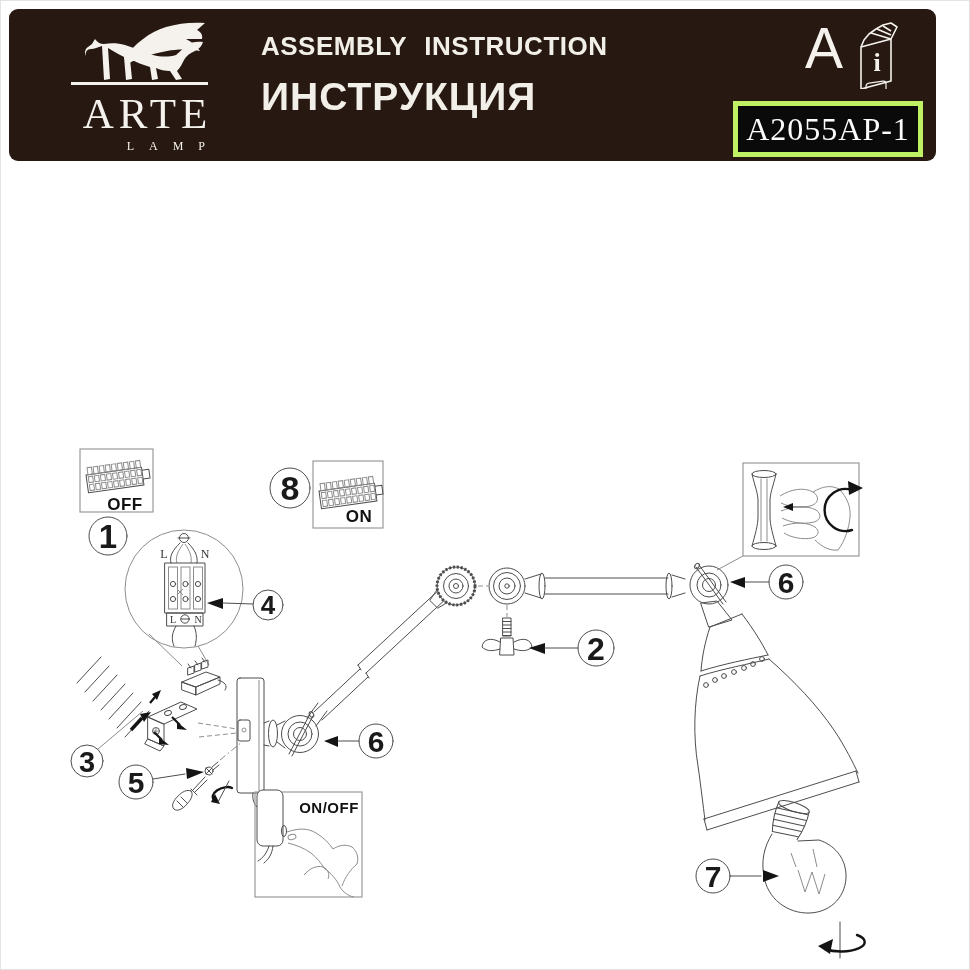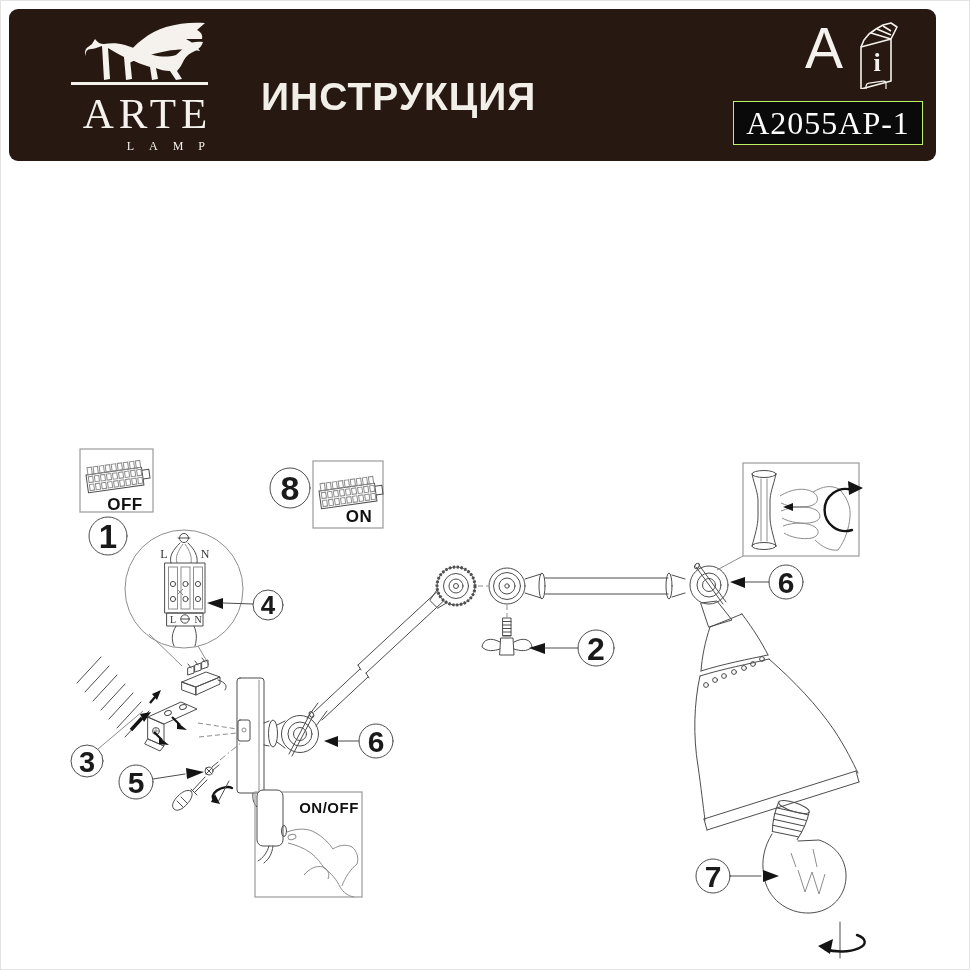--- a/index.html
+++ b/index.html
@@ -12,22 +12,22 @@
   .logo svg{position:absolute;left:0;top:0;}
   .brand{position:absolute;left:8px;top:80px;width:153px;text-align:center;
          font-family:"Liberation Serif",serif;font-size:43px;letter-spacing:5px;color:#f5f2ed;}
   .brand-sub{position:absolute;left:4px;top:130px;width:153px;text-align:right;
          font-family:"Liberation Serif",serif;font-size:12px;letter-spacing:15px;text-indent:15px;color:#f5f2ed;}
   .title-en{position:absolute;left:252px;top:22px;color:#f2efe9;font-size:26px;font-weight:bold;
          letter-spacing:.5px;word-spacing:10px;}
   .title-ru{position:absolute;left:252px;top:66px;color:#f2efe9;font-size:39px;font-weight:bold;letter-spacing:1px;}
   .doc-letter{position:absolute;left:796px;top:6px;color:#f5f2ed;font-size:57px;font-weight:400;}
   .booklet{position:absolute;left:840px;top:6px;}
-  .model-badge{position:absolute;left:724px;top:92px;width:190px;height:44px;background:#0a0a0a;
-         border:1px solid #bef264;box-sizing:border-box;color:#fdfdfd;
+  .model-badge{position:absolute;left:724px;top:92px;width:190px;height:56px;background:#0a0a0a;
+         border:5px solid #bef264;box-sizing:border-box;color:#fdfdfd;
          font-family:"Liberation Serif",serif;font-size:32px;letter-spacing:1px;
          display:flex;align-items:center;justify-content:center;}
   
   .diagram{position:absolute;left:0;top:0;width:970px;height:970px;}
   .ln{fill:none;stroke:#4d4d4d;stroke-width:1;stroke-linecap:round;stroke-linejoin:round;}
   .lt{fill:none;stroke:#8d8d8d;stroke-width:1;}
   .box{fill:none;stroke:#9a9a9a;stroke-width:1.2;}
   .dash{stroke-dasharray:5 3;}
   .dashdot{stroke-dasharray:7 3 1.5 3;}
   .blk{fill:#141414;stroke:none;}
@@ -45,20 +45,21 @@
   <header class="banner">
     <div class="logo">
       <svg width="153" height="80" viewBox="62 8 153 80">
         <path fill="#f5f2ed" d="M123,57 C134,43 148,31 165,26 C178,22 192,21 204,22 L196,29 C200,31 202,34 201,38 L185,38 C191,41 196,45 199,50 C188,48 176,48 166,50 C150,53 136,58 128,62 Z"></path>
         <path fill="#f5f2ed" d="M85,55 C83,52 84,48 87,46 L91,43 L94,38 C96,41 99,43 103,43 C110,42 117,42 124,44 C134,47 143,51 152,54 C160,56 168,56 175,54 C179,51 182,47 186,44 C190,41 196,40 202,41 C201,45 198,48 194,50 C189,52 185,55 183,59 C181,63 179,67 176,70 L181,78 L175,79 L169,70 C164,70 159,69 155,67 L157,78 L151,79 L149,66 C142,64 135,61 129,58 L131,78 L125,79 L123,56 C117,53 112,50 107,47 L109,78 L103,79 L101,45 C97,46 93,48 90,48 C86,48 84,51 85,55 Z"></path>
         <rect x="70" y="81" width="137" height="3" fill="#f5f2ed"></rect>
       </svg>
       <div class="brand">ARTE</div>
       <div class="brand-sub">LAMP</div>
     </div>
+    <div class="title-en">ASSEMBLY  INSTRUCTION</div>
     <div class="title-ru">ИНСТРУКЦИЯ</div>
     <div class="doc-letter">A</div>
     <svg class="booklet" width="60" height="74" viewBox="0 0 60 74">
       <g fill="none" stroke="#f5f2ed" stroke-width="1.6" stroke-linejoin="round">
         <path d="M12,32 L42,24 L42,66 L12,74 Z"></path>
         <path d="M12,32 L15,25 L20,19 L27,14 L34,10 L42,8 L48,12 L42,24"></path>
         <path d="M42,24 L22,18 M42,20 L28,14 M42,16 L34,11"></path>
         <rect x="17" y="34" width="20" height="30" rx="3" transform="skewY(-8) translate(0,37)" stroke-width="1.2"></rect>
       </g>
       <text x="28" y="56" fill="#f5f2ed" font-family="Liberation Serif,serif" font-weight="bold" font-size="26" text-anchor="middle">i</text>

